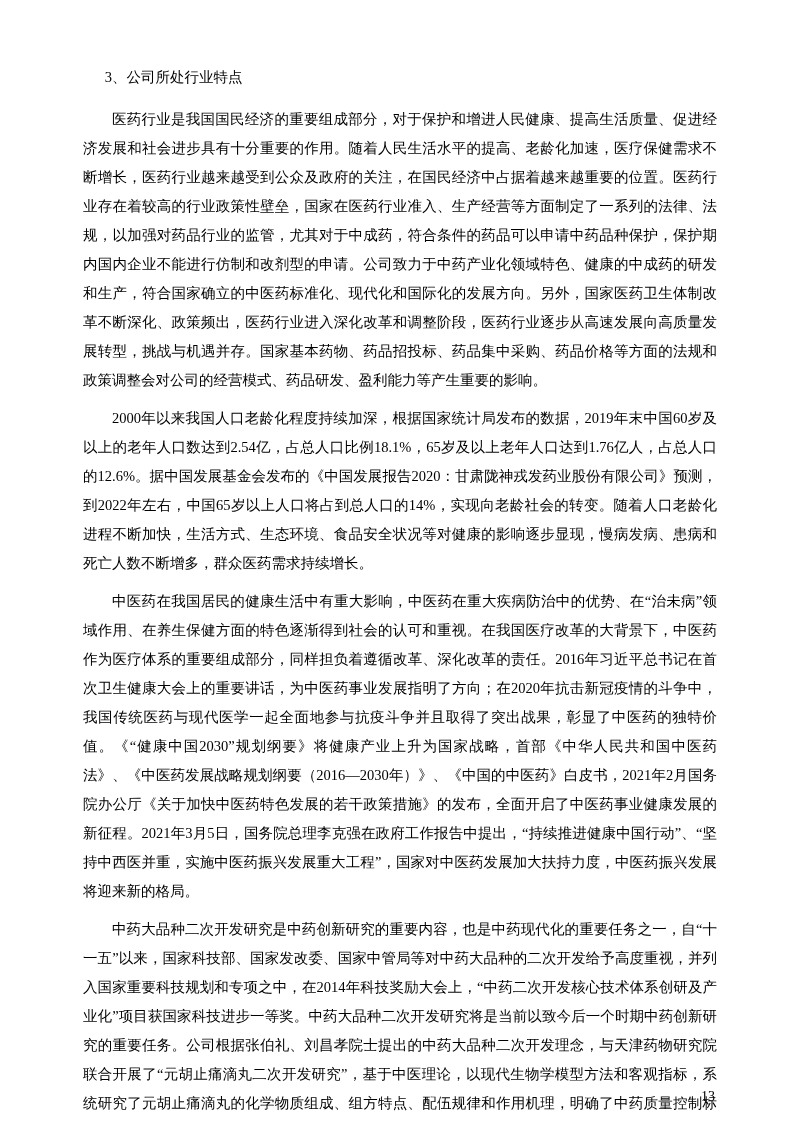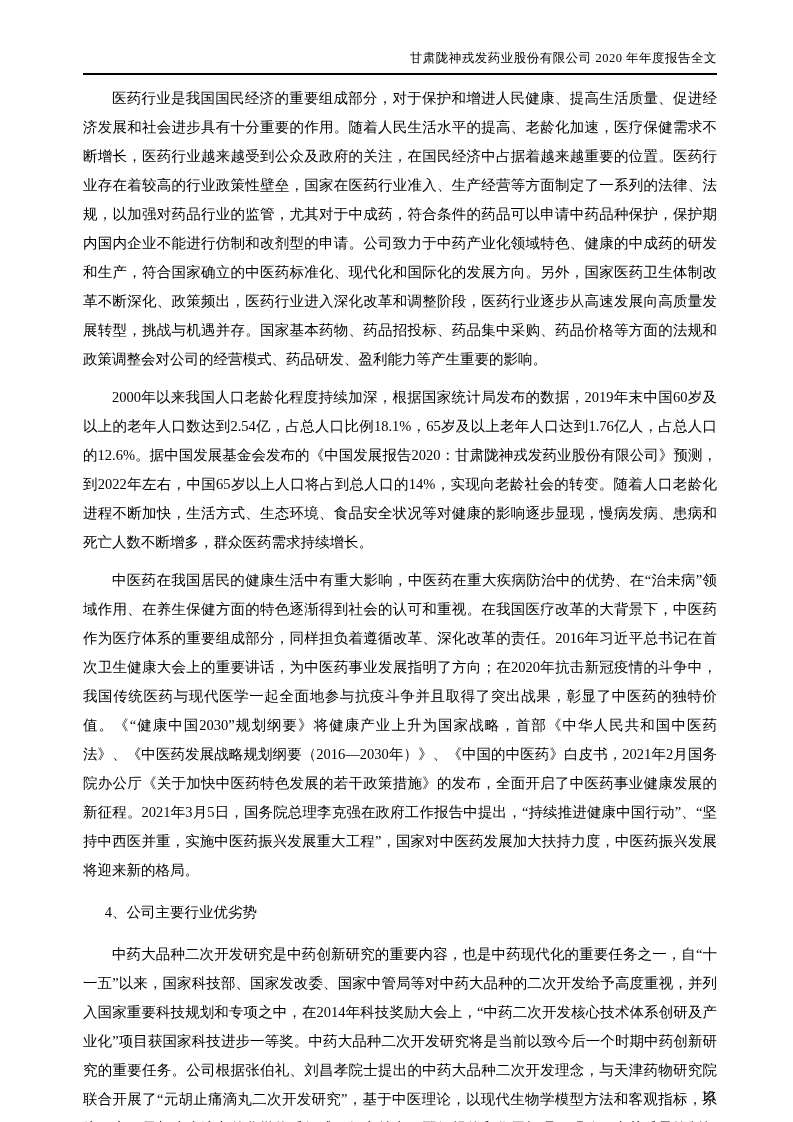--- a/index.html
+++ b/index.html
@@ -49,34 +49,31 @@
     right: 78px;
     top: 1089px;
     font-size: 14px;
   }
 </style>
 </head>
 <body>
 
 <div class="page">
 
-  <div class="header">
-    <span>甘肃陇神戎发药业股份有限公司 2020 年年度报告全文</span>
-  </div>
 
   <div class="body">
 
+    <h3 class="section-heading">3、公司所处行业特点</h3>
 
     <p class="para">医药行业是我国国民经济的重要组成部分，对于保护和增进人民健康、提高生活质量、促进经济发展和社会进步具有十分重要的作用。随着人民生活水平的提高、老龄化加速，医疗保健需求不断增长，医药行业越来越受到公众及政府的关注，在国民经济中占据着越来越重要的位置。医药行业存在着较高的行业政策性壁垒，国家在医药行业准入、生产经营等方面制定了一系列的法律、法规，以加强对药品行业的监管，尤其对于中成药，符合条件的药品可以申请中药品种保护，保护期内国内企业不能进行仿制和改剂型的申请。公司致力于中药产业化领域特色、健康的中成药的研发和生产，符合国家确立的中医药标准化、现代化和国际化的发展方向。另外，国家医药卫生体制改革不断深化、政策频出，医药行业进入深化改革和调整阶段，医药行业逐步从高速发展向高质量发展转型，挑战与机遇并存。国家基本药物、药品招投标、药品集中采购、药品价格等方面的法规和政策调整会对公司的经营模式、药品研发、盈利能力等产生重要的影响。</p>
 
     <p class="para">2000年以来我国人口老龄化程度持续加深，根据国家统计局发布的数据，2019年末中国60岁及以上的老年人口数达到2.54亿，占总人口比例18.1%，65岁及以上老年人口达到1.76亿人，占总人口的12.6%。据中国发展基金会发布的《中国发展报告2020：甘肃陇神戎发药业股份有限公司》预测，到2022年左右，中国65岁以上人口将占到总人口的14%，实现向老龄社会的转变。随着人口老龄化进程不断加快，生活方式、生态环境、食品安全状况等对健康的影响逐步显现，慢病发病、患病和死亡人数不断增多，群众医药需求持续增长。</p>
 
     <p class="para">中医药在我国居民的健康生活中有重大影响，中医药在重大疾病防治中的优势、在“治未病”领域作用、在养生保健方面的特色逐渐得到社会的认可和重视。在我国医疗改革的大背景下，中医药作为医疗体系的重要组成部分，同样担负着遵循改革、深化改革的责任。2016年习近平总书记在首次卫生健康大会上的重要讲话，为中医药事业发展指明了方向；在2020年抗击新冠疫情的斗争中，我国传统医药与现代医学一起全面地参与抗疫斗争并且取得了突出战果，彰显了中医药的独特价值。《“健康中国2030”规划纲要》将健康产业上升为国家战略，首部《中华人民共和国中医药法》、《中医药发展战略规划纲要（2016—2030年）》、《中国的中医药》白皮书，2021年2月国务院办公厅《关于加快中医药特色发展的若干政策措施》的发布，全面开启了中医药事业健康发展的新征程。2021年3月5日，国务院总理李克强在政府工作报告中提出，“持续推进健康中国行动”、“坚持中西医并重，实施中医药振兴发展重大工程”，国家对中医药发展加大扶持力度，中医药振兴发展将迎来新的格局。</p>
 
-    <h3 class="section-heading">4、公司主要行业优劣势</h3>
 
 
     <p class="para">中药大品种二次开发研究是中药创新研究的重要内容，也是中药现代化的重要任务之一，自“十一五”以来，国家科技部、国家发改委、国家中管局等对中药大品种的二次开发给予高度重视，并列入国家重要科技规划和专项之中，在2014年科技奖励大会上，“中药二次开发核心技术体系创研及产业化”项目获国家科技进步一等奖。中药大品种二次开发研究将是当前以致今后一个时期中药创新研究的重要任务。公司根据张伯礼、刘昌孝院士提出的中药大品种二次开发理念，与天津药物研究院联合开展了“元胡止痛滴丸二次开发研究”，基于中医理论，以现代生物学模型方法和客观指标，系统研究了元胡止痛滴丸的化学物质组成、组方特点、配伍规律和作用机理，明确了中药质量控制标准，阐明了药物干预原理，为临床应用提供明确的理论和实验依据。元胡止痛滴丸二次开发研究项目目前已经形成系统性学术论文、发明专利并出</p>
 
   </div>
 
   <div class="page-number">13</div>
 
 </div>
 

